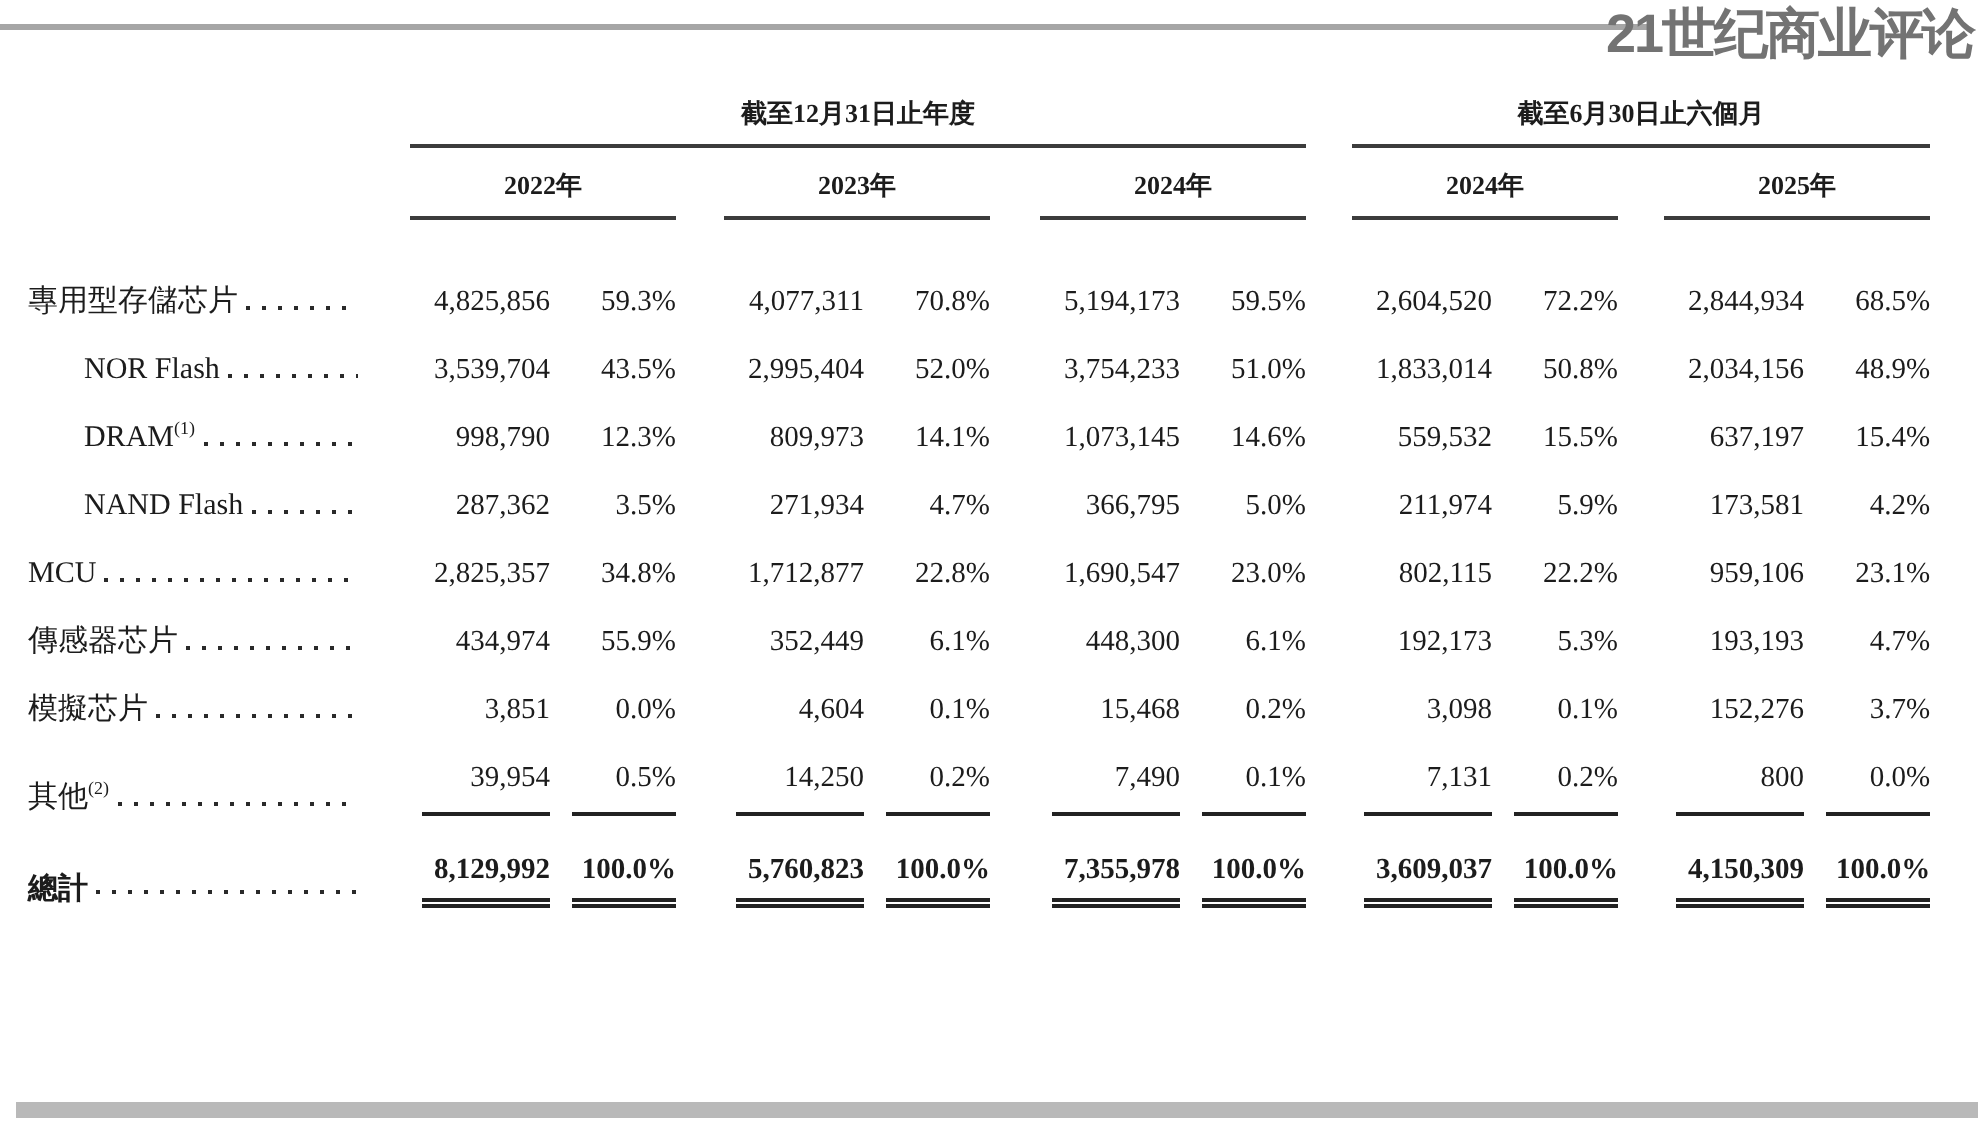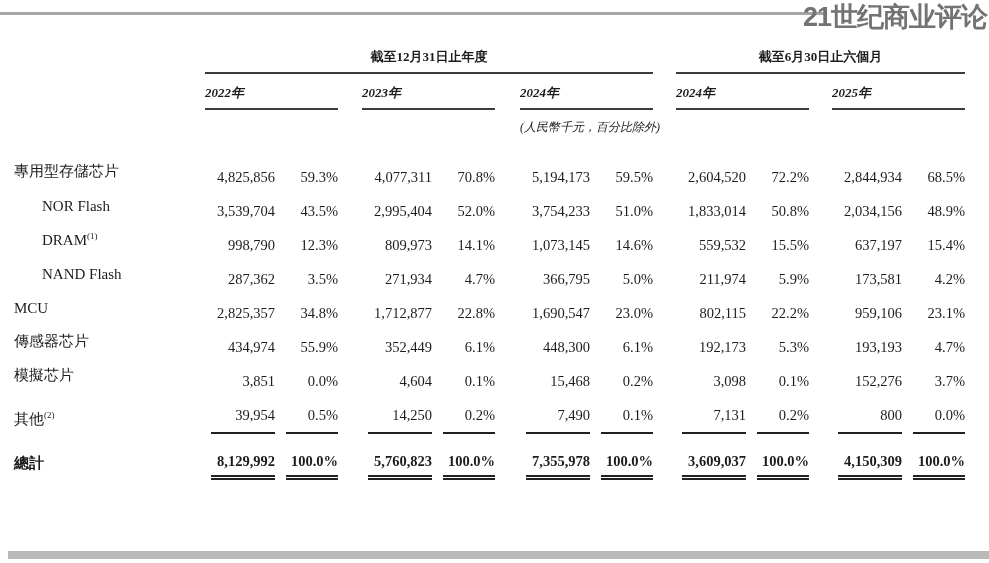--- a/index.html
+++ b/index.html
@@ -27,33 +27,33 @@
   col.c-gap2{width:25px;}
   col.c-gap3{width:23px;}
   col.c-gap4{width:23px;}
 
   thead td{vertical-align:bottom;}
   .grp{
     text-align:center;font-weight:bold;font-size:13px;
     padding-bottom:6px;border-bottom:2px solid #3c3c3c;white-space:nowrap;
   }
   .yr{
-    text-align:left;font-weight:bold;font-size:13px;
-    padding-top:10px;padding-bottom:6px;border-bottom:2px solid #3c3c3c;white-space:nowrap;font-style:italic;
+    text-align:center;font-weight:bold;font-size:13px;
+    padding-top:10px;padding-bottom:6px;border-bottom:2px solid #3c3c3c;white-space:nowrap;
   }
   .note{
     text-align:center;font-style:italic;font-size:12px;
     padding-top:9px;white-space:nowrap;overflow:visible;
   }
   .note2{padding-top:14px;}
 
   tbody td{height:34px;font-size:14.5px;}
   tbody tr.first-data td{padding-top:16px;}
   .lbl{overflow:visible;}
-  .lblflex{display:flex;align-items:baseline;width:191px;flex-direction:column;}
+  .lblflex{display:flex;align-items:baseline;width:191px;}
   .lblwrap{white-space:nowrap;font-size:15px;}
   .indent .lblwrap{padding-left:28px;}
   sup.sup{font-size:9px;line-height:0;}
   .dots{
     flex:1;height:2px;align-self:flex-end;margin:0 26px 5px 4px;
     background:repeating-linear-gradient(90deg,#2a2a2a 0 2px,transparent 2px 8px);
   }
   .num{text-align:right;white-space:nowrap;}
   .cl{display:inline-block;text-align:right;}
   .v .cl{min-width:64px;}
@@ -101,32 +101,20 @@
         <td colspan="2" class="yr">2022年</td>
         <td></td>
         <td colspan="2" class="yr">2023年</td>
         <td></td>
         <td colspan="2" class="yr">2024年</td>
         <td></td>
         <td colspan="2" class="yr">2024年</td>
         <td></td>
         <td colspan="2" class="yr">2025年</td>
       </tr>
-      <tr>
-        <td></td>
-        <td colspan="2"></td>
-        <td></td>
-        <td colspan="2"></td>
-        <td></td>
-        <td colspan="2" class="note">(人民幣千元，百分比除外)</td>
-        <td></td>
-        <td colspan="2"></td>
-        <td></td>
-        <td colspan="2"></td>
-      </tr>
     </thead>
     <tbody>
         <tr class="first-data">
     <td class="lbl">
       <div class="lblflex">
         <span class="lblwrap"><span class="nm">專用型存儲芯片</span><sup class="sup"></sup></span>
         <span class="dots"></span>
       </div>
     </td>
   <td class="num v"><span class="cl">4,825,856</span></td>

